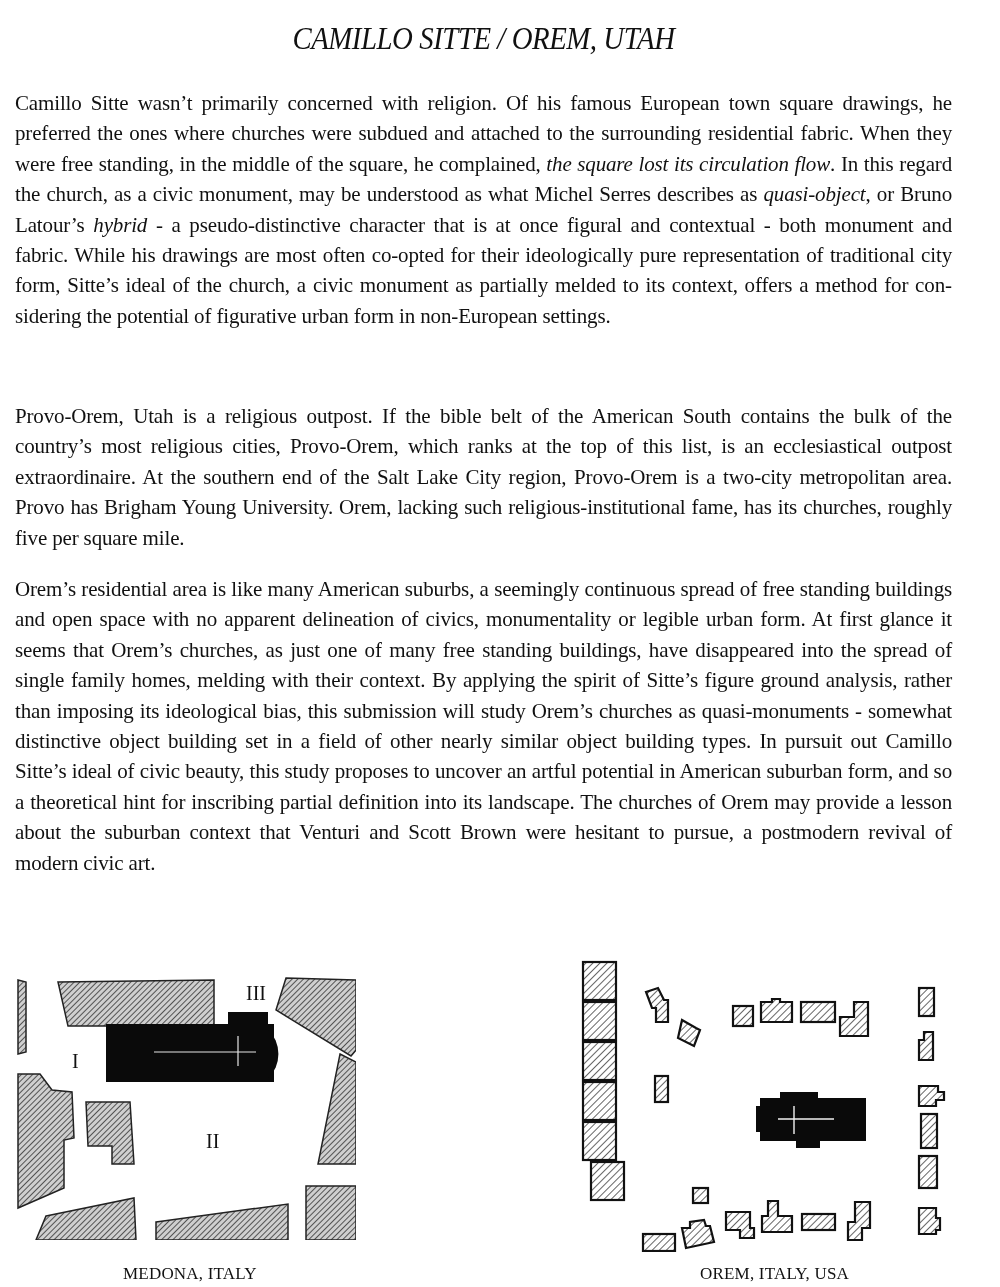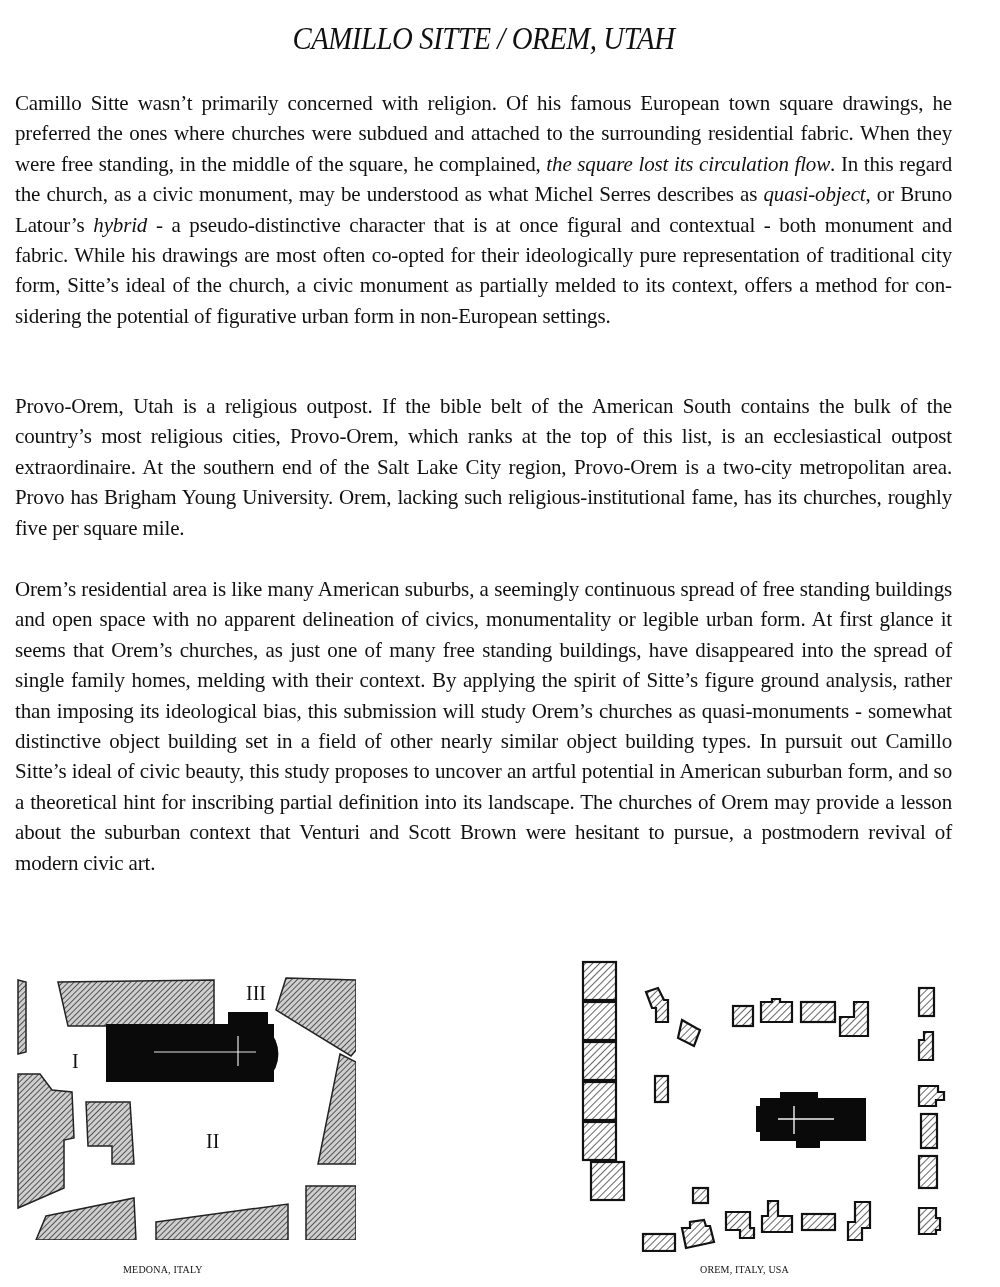--- a/index.html
+++ b/index.html
@@ -1,26 +1,26 @@
 <!DOCTYPE html>
 <html><head>
 <meta charset="utf-8">
 <style>
   html, body { margin: 0; padding: 0; background: #ffffff; }
   body { width: 1000px; height: 1287px; position: relative; overflow: hidden; font-family: "Liberation Serif", "DejaVu Serif", serif; color: #111; }
   .title { position: absolute; top: 20px; left: 0; width: 967px; text-align: center; font-style: italic; font-size: 32px; letter-spacing: -0.5px; transform: scaleX(0.9); transform-origin: center; }
   .para { position: absolute; left: 15px; width: 937px; font-size: 21px; line-height: 30.4px; text-align: justify; margin: 0; letter-spacing: -0.15px; }
   #p1 { top: 88px; }
-  #p2 { top: 391px; transform: scaleX(1); }
+  #p2 { top: 401px; transform: scaleX(1); }
   #p3 { top: 574px; }
   .para i { font-style: italic; }
   .fig { position: absolute; }
   #fig-medona { left: 16px; top: 966px; width: 340px; height: 274px; }
   #fig-orem { left: 578px; top: 956px; width: 400px; height: 296px; }
-  .caption { position: absolute; top: 1264px; font-size: 10px; letter-spacing: 0.2px; }
+  .caption { position: absolute; top: 1264px; font-size: 17px; letter-spacing: 0.2px; }
   #cap-left { left: 123px; }
   #cap-right { left: 700px; }
 </style>
 </head>
 <body>
 
 <div class="title">CAMILLO SITTE / OREM, UTAH</div>
 
 <p class="para" id="p1"><span>Camillo Sitte wasn’t primarily concerned with religion. Of his famous European town square drawings, he preferred the ones where churches were subdued and attached to the surrounding residential fabric. When they were free standing, in the middle of the square, he complained, </span><i>the square lost its circulation flow</i><span>. In this regard the church, as a civic monument, may be understood as what Michel Serres describes as </span><i>quasi-object</i><span>, or Bruno Latour’s </span><i>hybrid</i><span> - a pseudo-distinctive character that is at once figural and contextual - both monument and fabric. While his drawings are most often co-opted for their ideologically pure representation of traditional city form, Sitte’s ideal of the church, a civic monument as partially melded to its context, offers a method for con­sidering the potential of figurative urban form in non-European settings.</span></p>
 <p class="para" id="p2"><span>Provo-Orem, Utah is a religious outpost. If the bible belt of the American South contains the bulk of the country’s most religious cities, Provo-Orem, which ranks at the top of this list, is an eccle­siastical outpost extraordinaire. At the southern end of the Salt Lake City region, Provo-Orem is a two-city metropolitan area. Provo has Brigham Young University. Orem, lacking such religious-institutional fame, has its churches, roughly five per square mile.</span></p>

